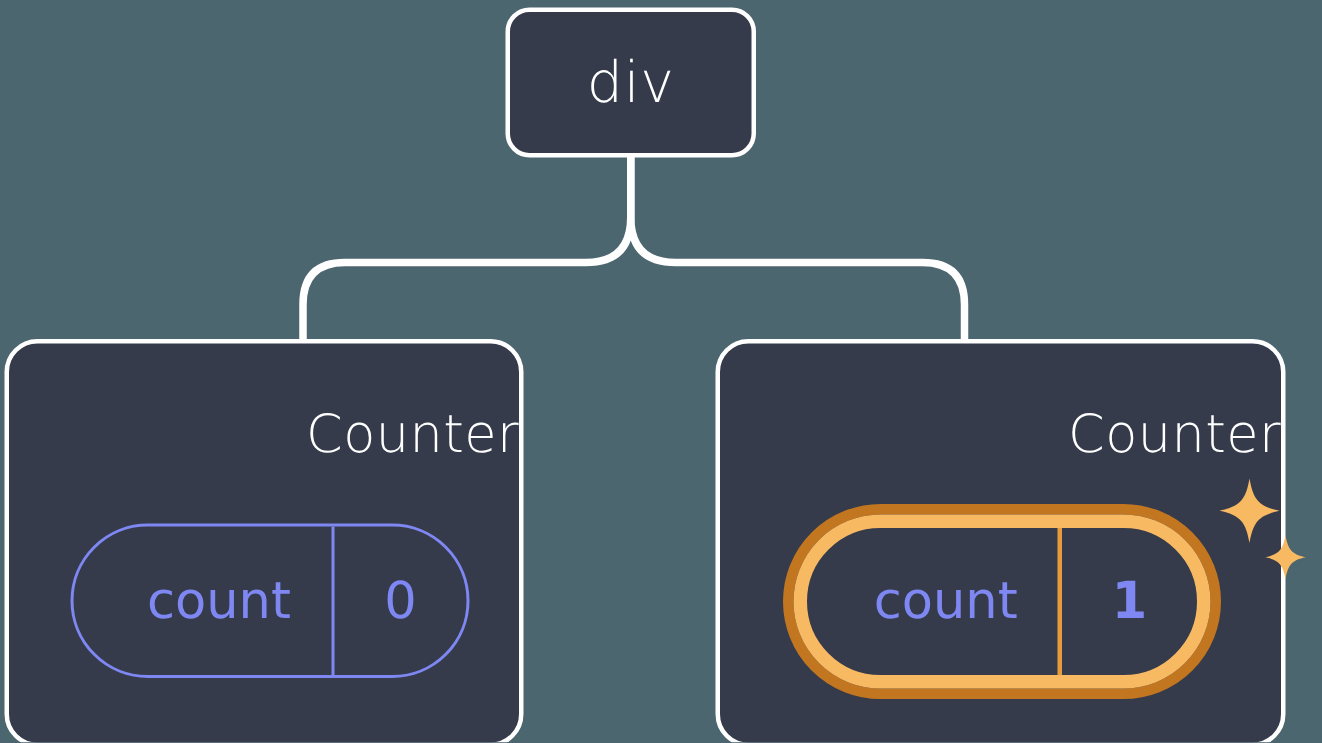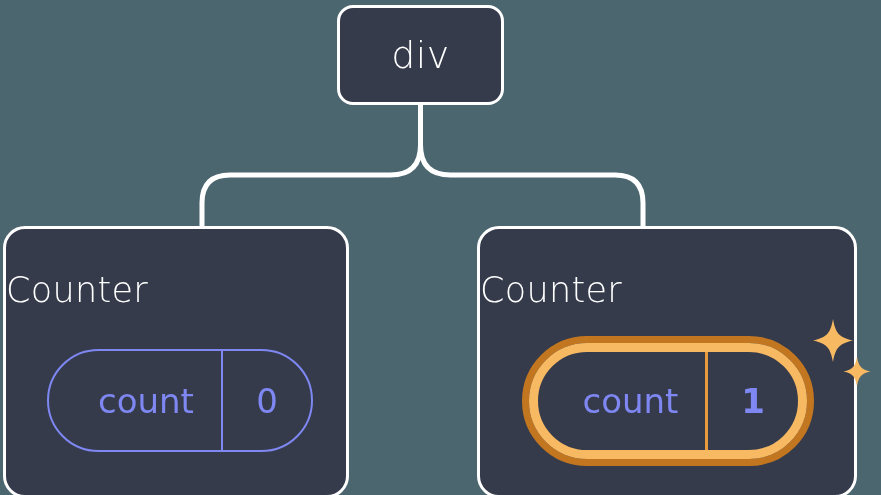--- a/index.html
+++ b/index.html
@@ -71,21 +71,21 @@
     top: 226px;
     width: 380px;
     height: 272px;
   }
 
   .card-title {
     position: absolute;
     left: 0;
     right: 0;
     top: 44px;
-    text-align: left;
+    text-align: right;
     color: #ffffff;
     font-size: 35px;
     font-weight: 300;
     letter-spacing: 0.3px;
     line-height: 1;
   }
 
   
   .hook-pill {
     position: absolute;

